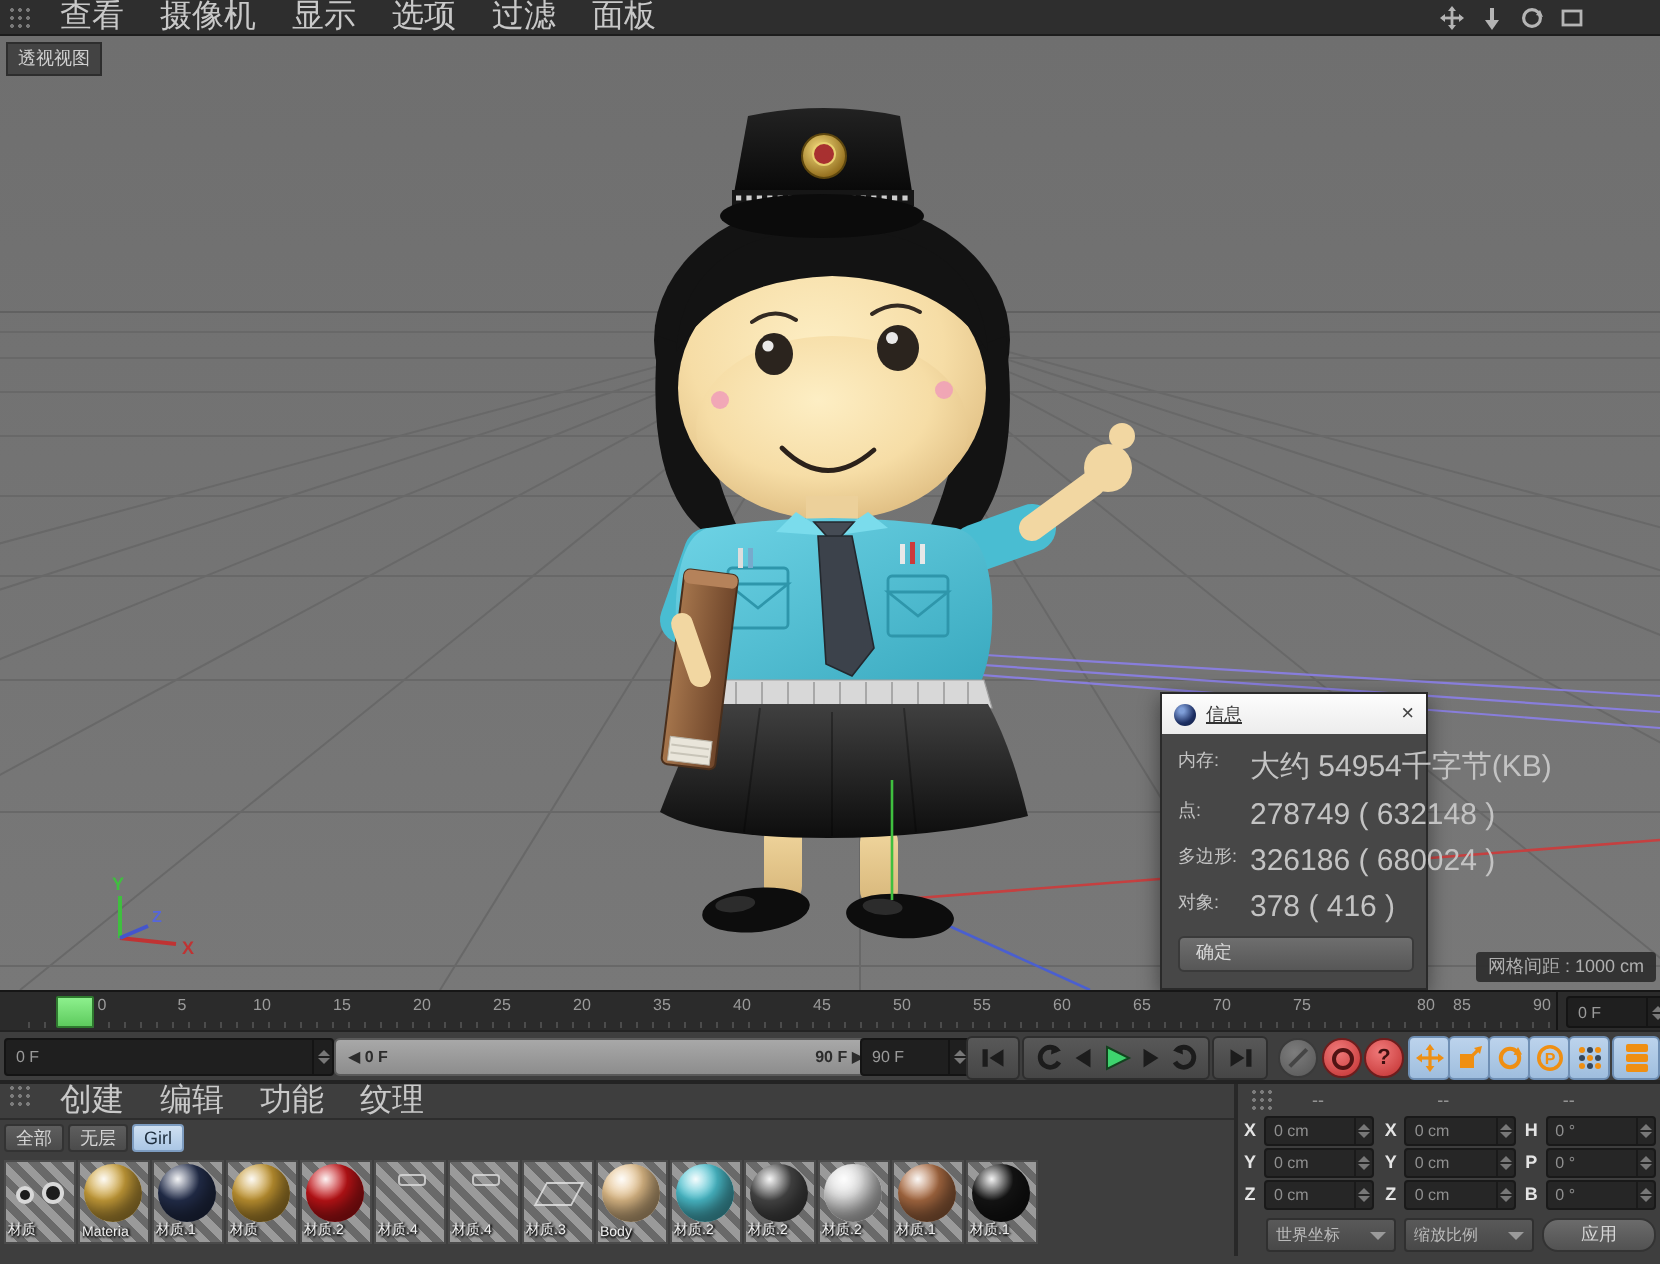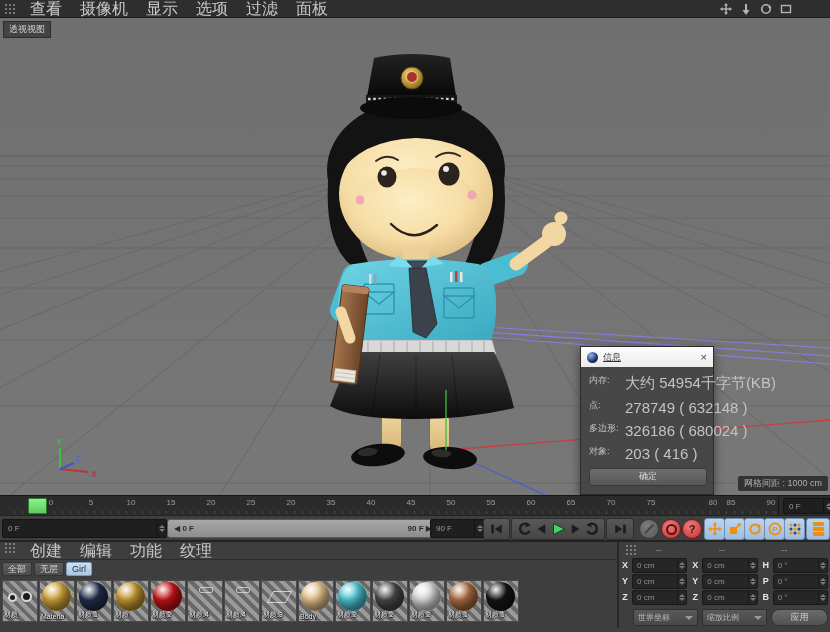--- a/index.html
+++ b/index.html
@@ -34,21 +34,21 @@
   #dlg-logo{width:11px;height:11px;border-radius:50%;flex:none;
             background:radial-gradient(circle at 35% 30%,#7f9ed8 12%,#1d2f63 60%,#101c3e);}
   #dialog-title .t{font-size:9px;color:#333;flex:1;text-decoration:underline;}
   #dlg-close{font-size:11px;color:#444;cursor:default;line-height:11px;}
   #dialog-body{padding:7px 6px 6px 8px;}
   .dlg-row{display:flex;margin-bottom:6px;}
   .dlg-label{width:36px;flex:none;font-size:9px;color:#c3c3c3;}
   .dlg-value{font-size:15px;color:#c3c3c3;white-space:nowrap;}
   #dlg-ok{display:block;margin:4px auto 2px;min-width:38px;height:16px;
           background:linear-gradient(#6e6e6e,#575757);border:1px solid #3a3a3a;border-radius:3px;
-          color:#d8d8d8;font-size:9px;line-height:14px;text-align:center;padding:0 8px;}
+          color:#d8d8d8;font-size:9px;line-height:14px;text-align:left;padding:0 8px;}
 
   
   #ruler{left:0;top:495px;width:830px;height:20px;background:#2b2b2b;border-top:1px solid #161616;}
   #ruler-ticks{position:absolute;left:0;top:0;width:778px;height:20px;overflow:hidden;
       background:repeating-linear-gradient(90deg,#4c4c4c 0 1px,transparent 1px 8px);
       background-size:100% 3px;background-position:14px 15px;background-repeat:no-repeat;}
   .tick-num{position:absolute;top:2px;width:18px;text-align:center;font-size:8px;color:#9b9b9b;}
   #playhead{position:absolute;left:28px;top:2px;width:17px;height:14px;
             background:linear-gradient(#8df08d,#5ecb5e);border:1px solid #2f7a2f;border-radius:1px;}
   #ruler-div{position:absolute;left:778px;top:0;width:1px;height:20px;background:#151515;}
@@ -374,21 +374,21 @@
       <div class="dlg-row">
         <span class="dlg-label">点:</span>
         <span class="dlg-value">278749 ( 632148 )</span>
       </div>
       <div class="dlg-row">
         <span class="dlg-label">多边形:</span>
         <span class="dlg-value">326186 ( 680024 )</span>
       </div>
       <div class="dlg-row">
         <span class="dlg-label">对象:</span>
-        <span class="dlg-value">203 ( 416 )</span>
+        <span class="dlg-value">378 ( 416 )</span>
       </div>
       <div id="dlg-ok">确定</div>
     </div>
   </div>
 </div>
 
 <div id="ruler" class="abs">
   <div id="ruler-ticks">
     <div id="playhead"></div>
     <span class="tick-num" style="left:42px">0</span>

